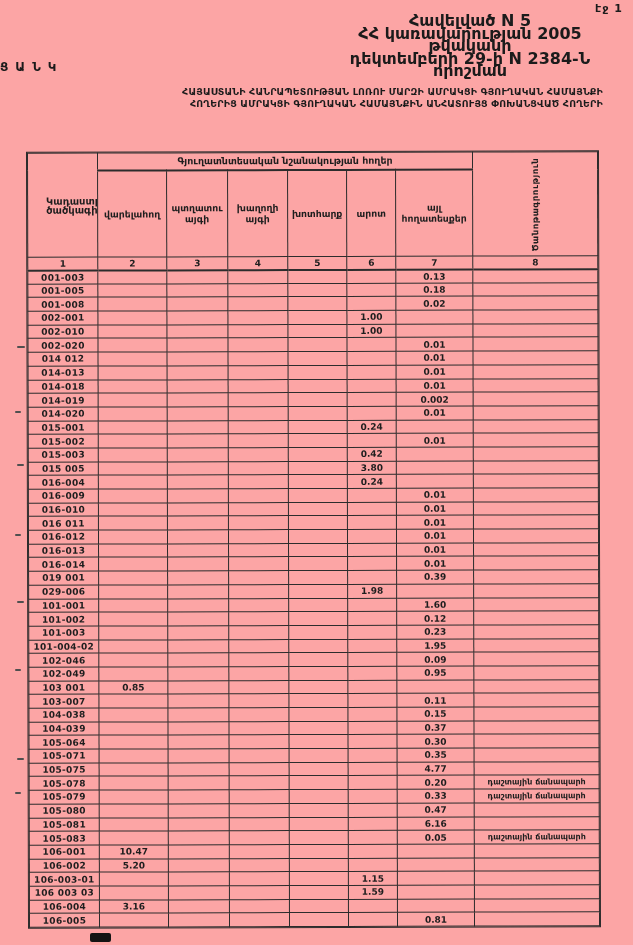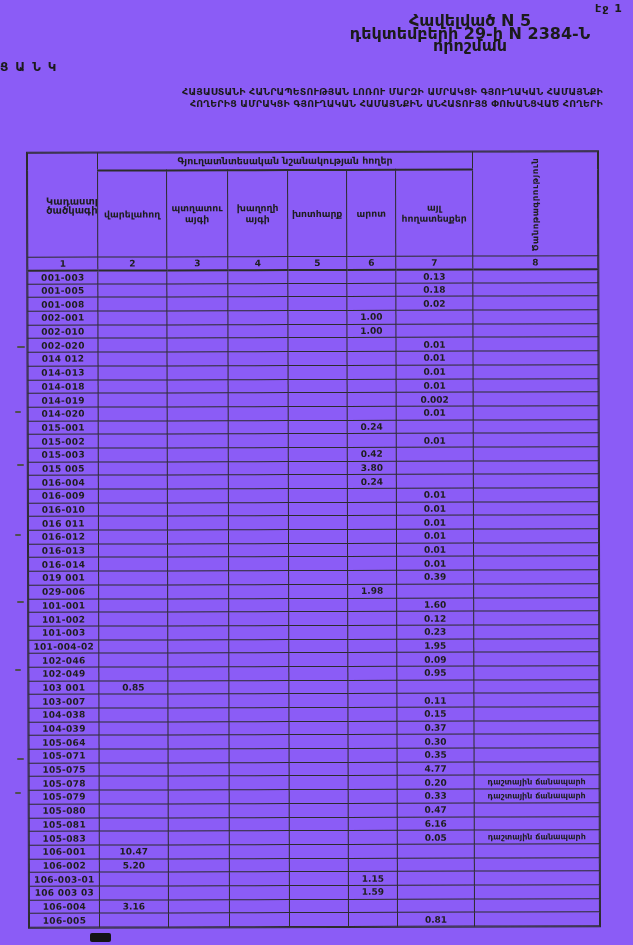--- a/index.html
+++ b/index.html
@@ -1,21 +1,21 @@
 <!DOCTYPE html>
 <html><head>
 <meta charset="utf-8">
 <style>
   * { margin: 0; padding: 0; box-sizing: border-box; }
   html, body { background: #e8e8e6; }
   .page {
     position: relative;
     width: 633px; height: 945px;
     margin: 0 auto;
-    background: #8b5cf6;
+    background: #fca5a5;
     color: #1b1b1b;
     font-family: "DejaVu Sans", sans-serif;
     overflow: hidden;
   }
   .page-num {
     position: absolute; top: 2px; right: 10px;
     font-size: 11px; font-weight: 700; letter-spacing: 1px;
   }
   .appendix-block {
     position: absolute; top: 15px; left: 320px; width: 300px;
@@ -75,20 +75,21 @@
 </style>
 </head>
 <body>
 
 <div class="page">
 
   <div class="page-num">էջ 1</div>
 
   <div class="appendix-block">
     <div>Հավելված N 5</div>
+    <div>ՀՀ կառավարության 2005 թվականի</div>
     <div>դեկտեմբերի 29-ի N 2384-Ն որոշման</div>
   </div>
 
   <div class="doc-title">ՑԱՆԿ</div>
 
   <div class="subtitle">
     <div>ՀԱՅԱՍՏԱՆԻ ՀԱՆՐԱՊԵՏՈՒԹՅԱՆ ԼՈՌՈՒ ՄԱՐԶԻ ԱՄՐԱԿՑԻ ԳՅՈՒՂԱԿԱՆ ՀԱՄԱՅՆՔԻ</div>
     <div>ՀՈՂԵՐԻՑ ԱՄՐԱԿՑԻ ԳՅՈՒՂԱԿԱՆ ՀԱՄԱՅՆՔԻՆ ԱՆՀԱՏՈՒՅՑ ՓՈԽԱՆՑՎԱԾ ՀՈՂԵՐԻ</div>
   </div>
 

